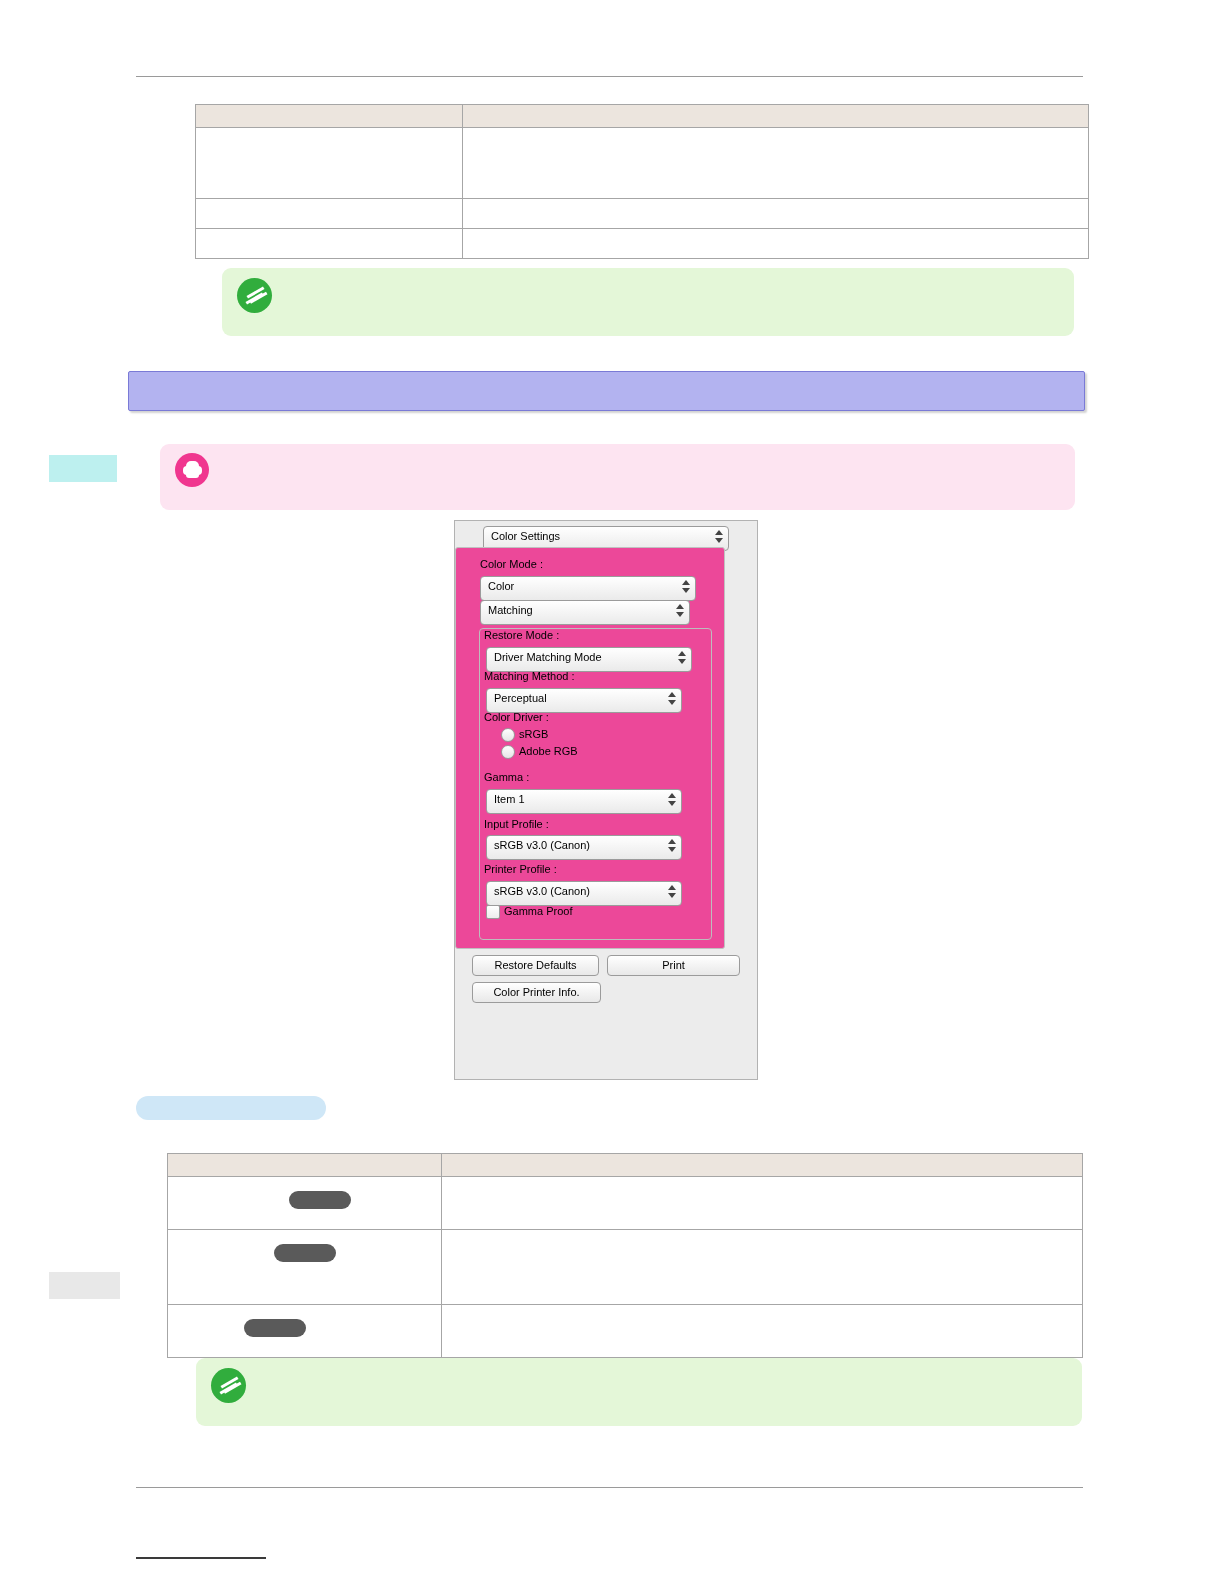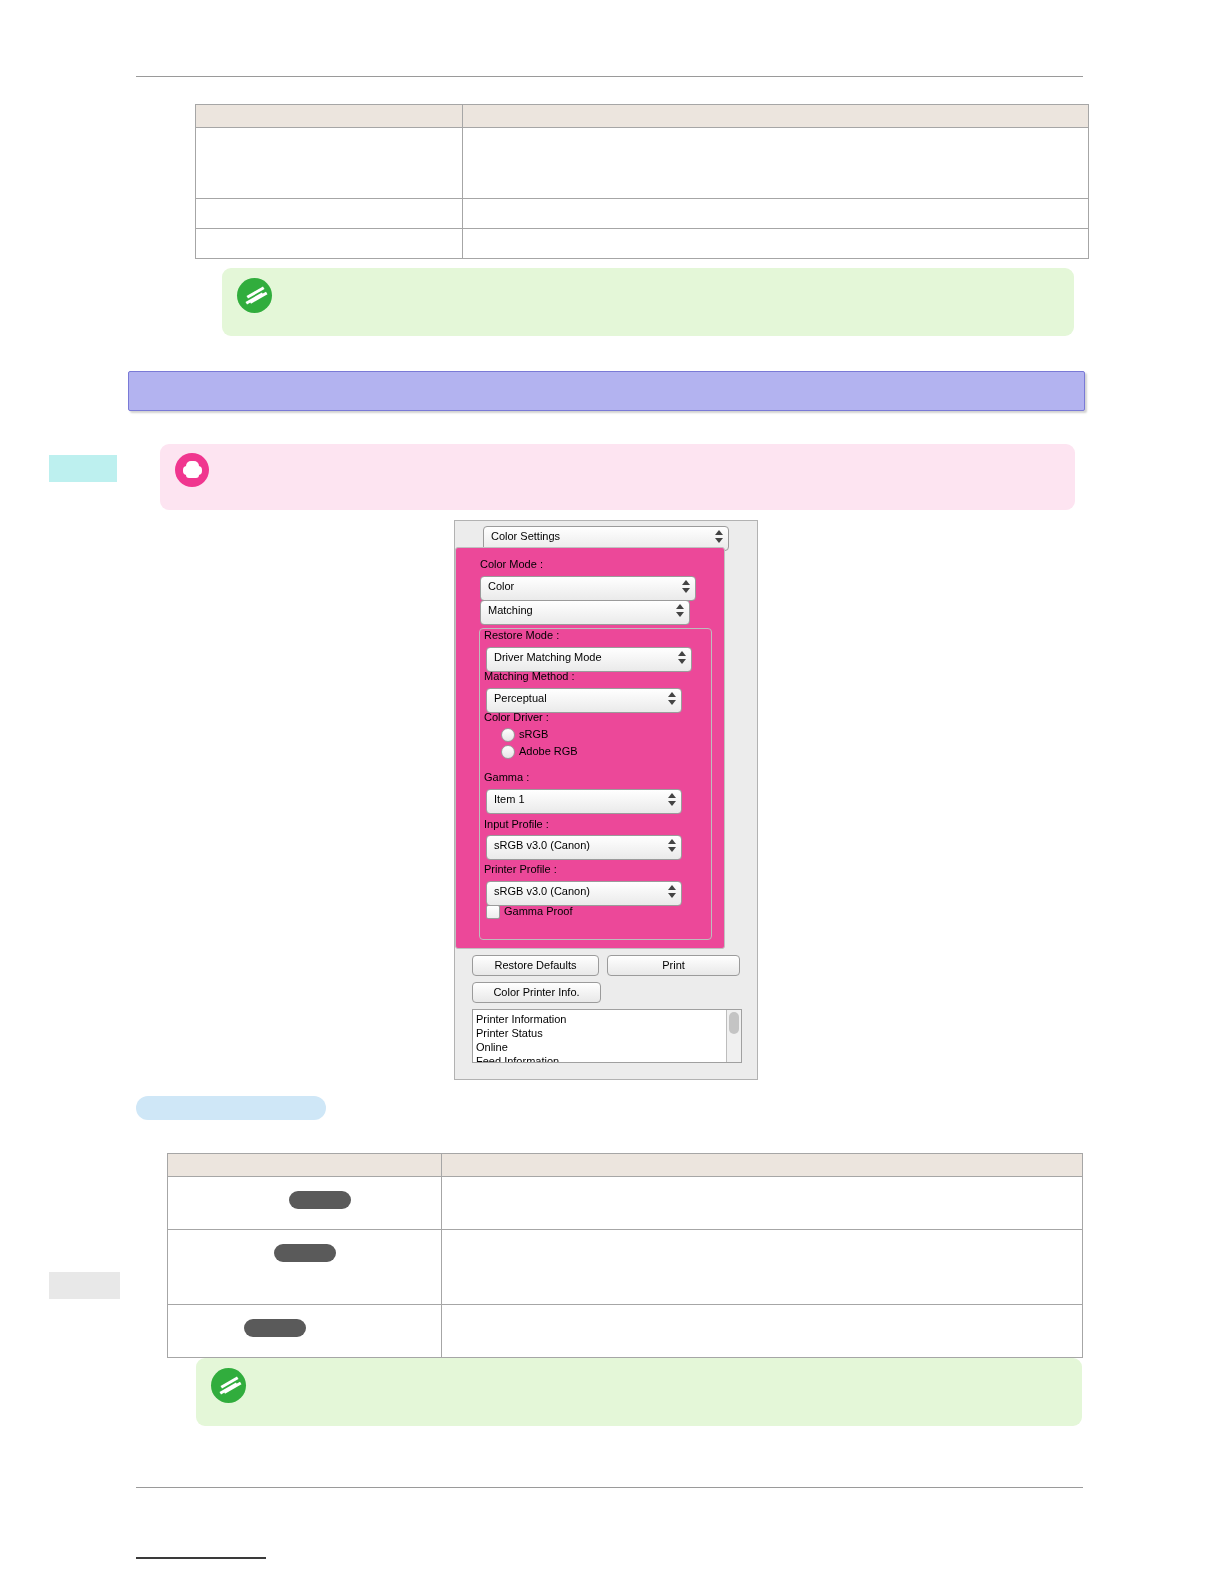--- a/index.html
+++ b/index.html
@@ -463,29 +463,20 @@
     </div>
 
     <div class="checkbox" style="left:30px; top:357px;"></div>
     <div class="lbl" style="left:48px; top:357px;">Gamma Proof</div>
   </div>
 
   <div class="btn" style="left:17px; top:434px; width:127px;">Restore Defaults</div>
   <div class="btn" style="left:152px; top:434px; width:133px;">Print</div>
   <div class="btn" style="left:17px; top:461px; width:129px;">Color Printer Info.</div>
 
-  <div class="info-box">
-    <div class="info-line" style="padding-left:3px; padding-top:2px;">Printer Information</div>
-    <div class="info-line" style="padding-left:3px;">  Printer Status</div>
-    <div class="info-line" style="padding-left:3px;">    Online</div>
-    <div class="info-line" style="padding-left:3px;">  Feed Information</div>
-    <div class="info-scroll">
-      <div class="info-thumb"></div>
-    </div>
-  </div>
 </div>
 
 <div class="subheading-pill">
   <div class="lbl" style="left:12px; top:5px;"></div>
 </div>
 
 <table class="doc-table table-bottom">
   <tbody>
       <tr>
     <td class="hdr" style="width:273px"></td>

